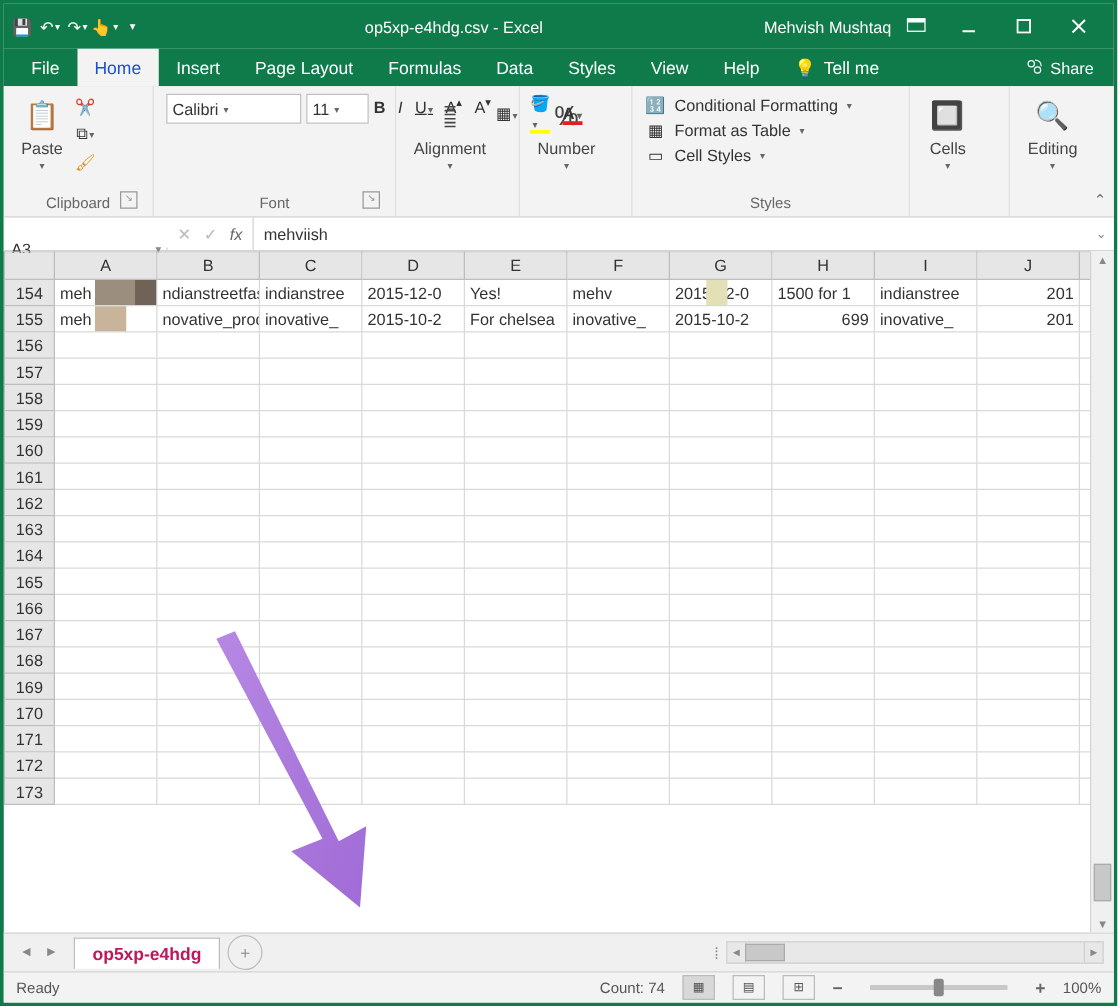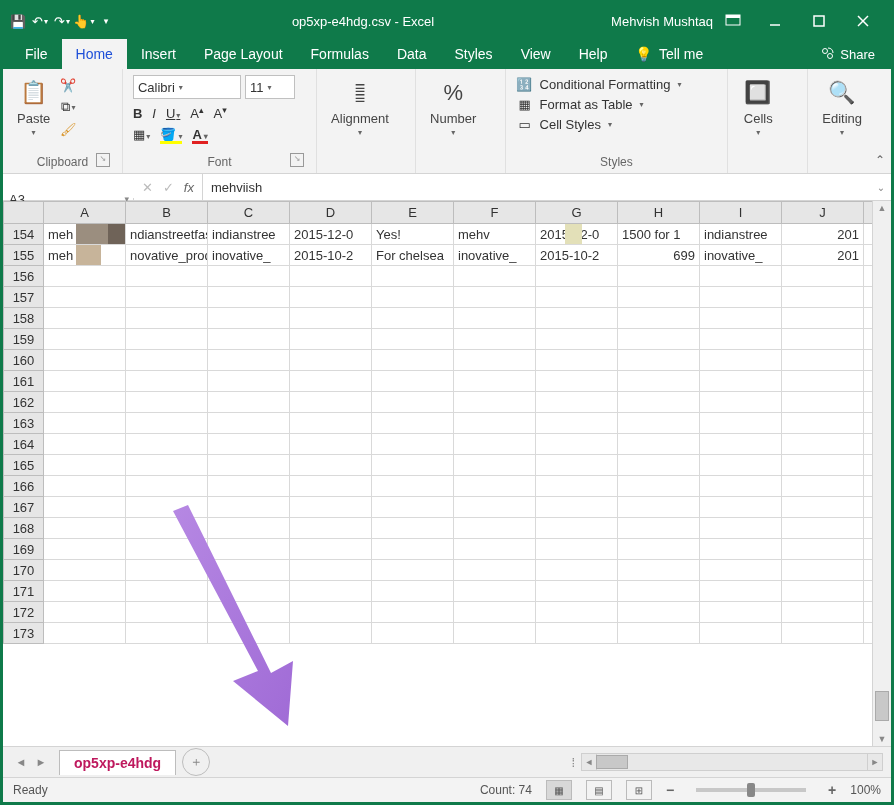--- a/index.html
+++ b/index.html
@@ -164,21 +164,21 @@
         <div class="stack">
           <span class="smbtn">✂️</span>
           <span class="smbtn">⧉<span class="caret" style="color:#666">▾</span></span>
           <span class="smbtn" style="color:#d99326">🖌</span>
         </div>
       </div>
       <div class="label"><span>Clipboard</span><span class="dlg">↘</span></div>
     </div>
 
     <div class="group" style="width:182px">
-      <div class="body" style="flex-direction:column;gap:4px;width:100%">
+      <div class="body" style="gap:4px;width:100%">
         <div class="fontrow">
           <div class="sel" style="width:98px">
               <span>Calibri</span>
               <span class="dd">▾</span>
             </div>
           <div class="sel" style="width:40px">
               <span>11</span>
               <span class="dd">▾</span>
             </div>
         </div>

